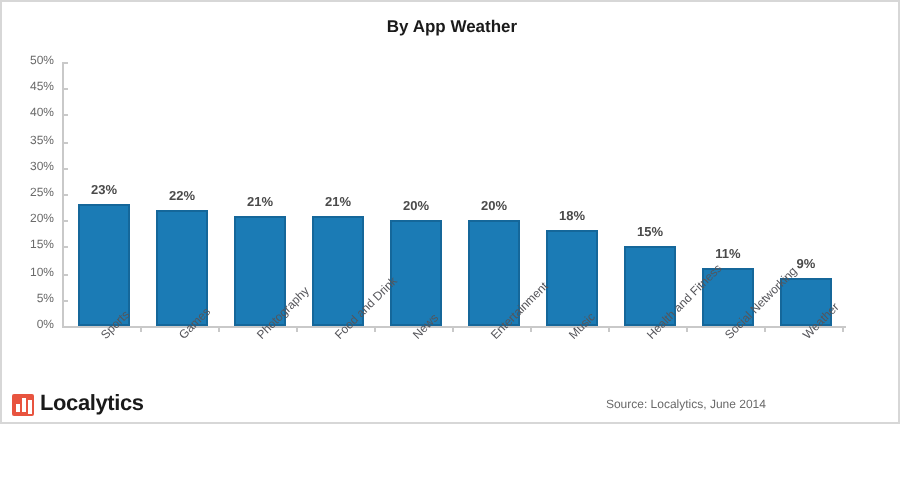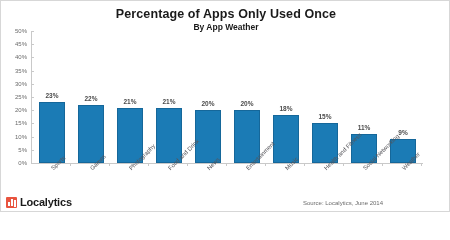--- a/index.html
+++ b/index.html
@@ -208,21 +208,20 @@
     color: #6b6b6b;
     line-height: 8px;
   }
 </style>
 </head>
 <body>
 
 <div id="screenshot">
 
   <div class="title-block">
-    <div class="chart-title">Percentage of Apps Only Used Once</div>
     <div class="chart-subtitle">By App Weather</div>
   </div>
 
   <div class="plot-wrap">
     <div class="y-ticks">
         <div class="y-tick" style="top: 0px;">50%</div>
         <div class="y-tick" style="top: 13.2px;">45%</div>
         <div class="y-tick" style="top: 26.4px;">40%</div>
         <div class="y-tick" style="top: 39.6px;">35%</div>
         <div class="y-tick" style="top: 52.8px;">30%</div>

